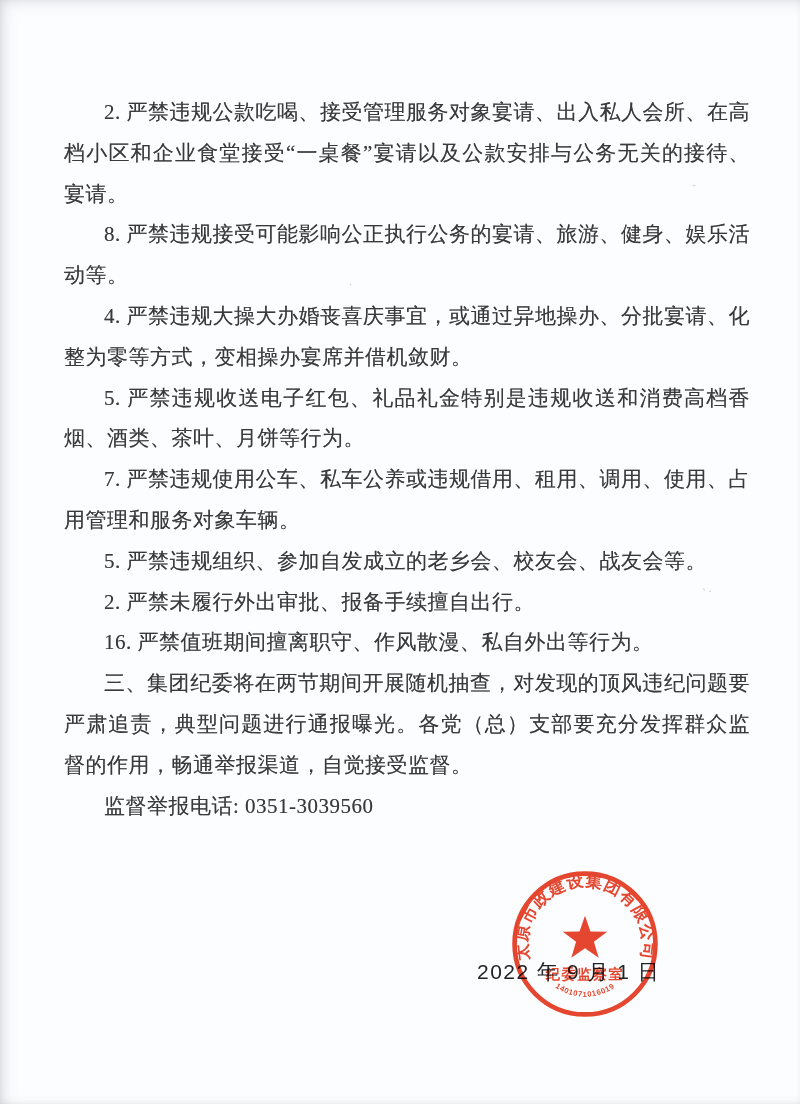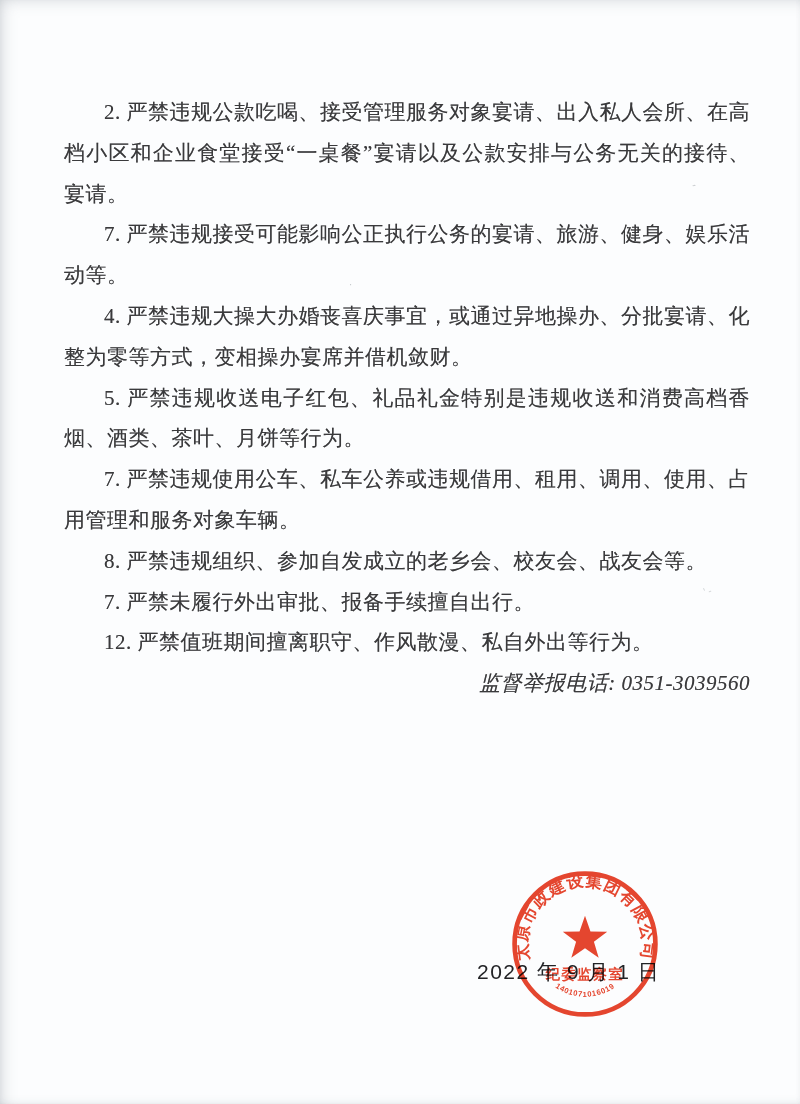--- a/index.html
+++ b/index.html
@@ -6,44 +6,45 @@
   body{width:800px;height:1104px;overflow:hidden;position:relative;
        font-family:"Liberation Serif","DejaVu Serif",serif;}
   .page{position:absolute;inset:0;background:#fcfdfe;
         box-shadow:inset 8px 6px 18px -10px rgba(110,120,130,.45),
                    inset 0 -5px 12px -9px rgba(110,120,130,.38),
                    inset -3px 0 10px -9px rgba(110,120,130,.25);}
   .content{position:absolute;left:64px;top:92px;width:686px;color:#3a3a3c;}
   .content p{margin:0;font-size:21px;line-height:40.8px;letter-spacing:.5px;
              text-align:justify;text-indent:40px;word-break:break-all;
              text-shadow:0 0 .5px rgba(58,58,60,.55);}
-  .content p.nowrap{text-align:right;word-break:normal;font-style:italic;}
+  .content p.nowrap{text-align:left;word-break:normal;}
   .date-line{position:absolute;left:477px;top:958px;font-size:21px;color:#222326;
              font-family:"Liberation Sans","DejaVu Sans",sans-serif;
              letter-spacing:1.5px;white-space:nowrap;}
   .seal{position:absolute;left:509px;top:868px;width:152px;height:152px;
         mix-blend-mode:multiply;opacity:.95;}
   .seal svg{display:block;width:100%;height:100%;}
   .speck{position:absolute;color:#9aa0a4;opacity:.55;
          font-family:"DejaVu Sans",sans-serif;pointer-events:none;}
 </style>
 </head>
 <body>
 
 <div class="page">
 
   <div class="content">
     <p>2. 严禁违规公款吃喝、接受管理服务对象宴请、出入私人会所、在高档小区和企业食堂接受“一桌餐”宴请以及公款安排与公务无关的接待、宴请。</p>
-    <p>7. 严禁违规接受可能影响公正执行公务的宴请、旅游、健身、娱乐活动等。</p>
+    <p>8. 严禁违规接受可能影响公正执行公务的宴请、旅游、健身、娱乐活动等。</p>
     <p>4. 严禁违规大操大办婚丧喜庆事宜，或通过异地操办、分批宴请、化整为零等方式，变相操办宴席并借机敛财。</p>
     <p>5. 严禁违规收送电子红包、礼品礼金特别是违规收送和消费高档香烟、酒类、茶叶、月饼等行为。</p>
     <p>7. 严禁违规使用公车、私车公养或违规借用、租用、调用、使用、占用管理和服务对象车辆。</p>
-    <p>8. 严禁违规组织、参加自发成立的老乡会、校友会、战友会等。</p>
-    <p>7. 严禁未履行外出审批、报备手续擅自出行。</p>
-    <p>12. 严禁值班期间擅离职守、作风散漫、私自外出等行为。</p>
+    <p>5. 严禁违规组织、参加自发成立的老乡会、校友会、战友会等。</p>
+    <p>2. 严禁未履行外出审批、报备手续擅自出行。</p>
+    <p>16. 严禁值班期间擅离职守、作风散漫、私自外出等行为。</p>
+    <p>三、集团纪委将在两节期间开展随机抽查，对发现的顶风违纪问题要严肃追责，典型问题进行通报曝光。各党（总）支部要充分发挥群众监督的作用，畅通举报渠道，自觉接受监督。</p>
     <p class="nowrap">监督举报电话: 0351-3039560</p>
   </div>
 
   <div class="date-line">2022 年 9 月 1 日</div>
 
   <div class="seal">
     <svg viewBox="0 0 150 150" xmlns="http://www.w3.org/2000/svg">
       <defs>
         <path id="sealTopArc" d="M 21.4 94.5 A 57 57 0 1 1 128.6 94.5" fill="none"></path>
         <path id="sealBottomArc" d="M 34 107 A 52 52 0 0 0 116 107" fill="none"></path>

